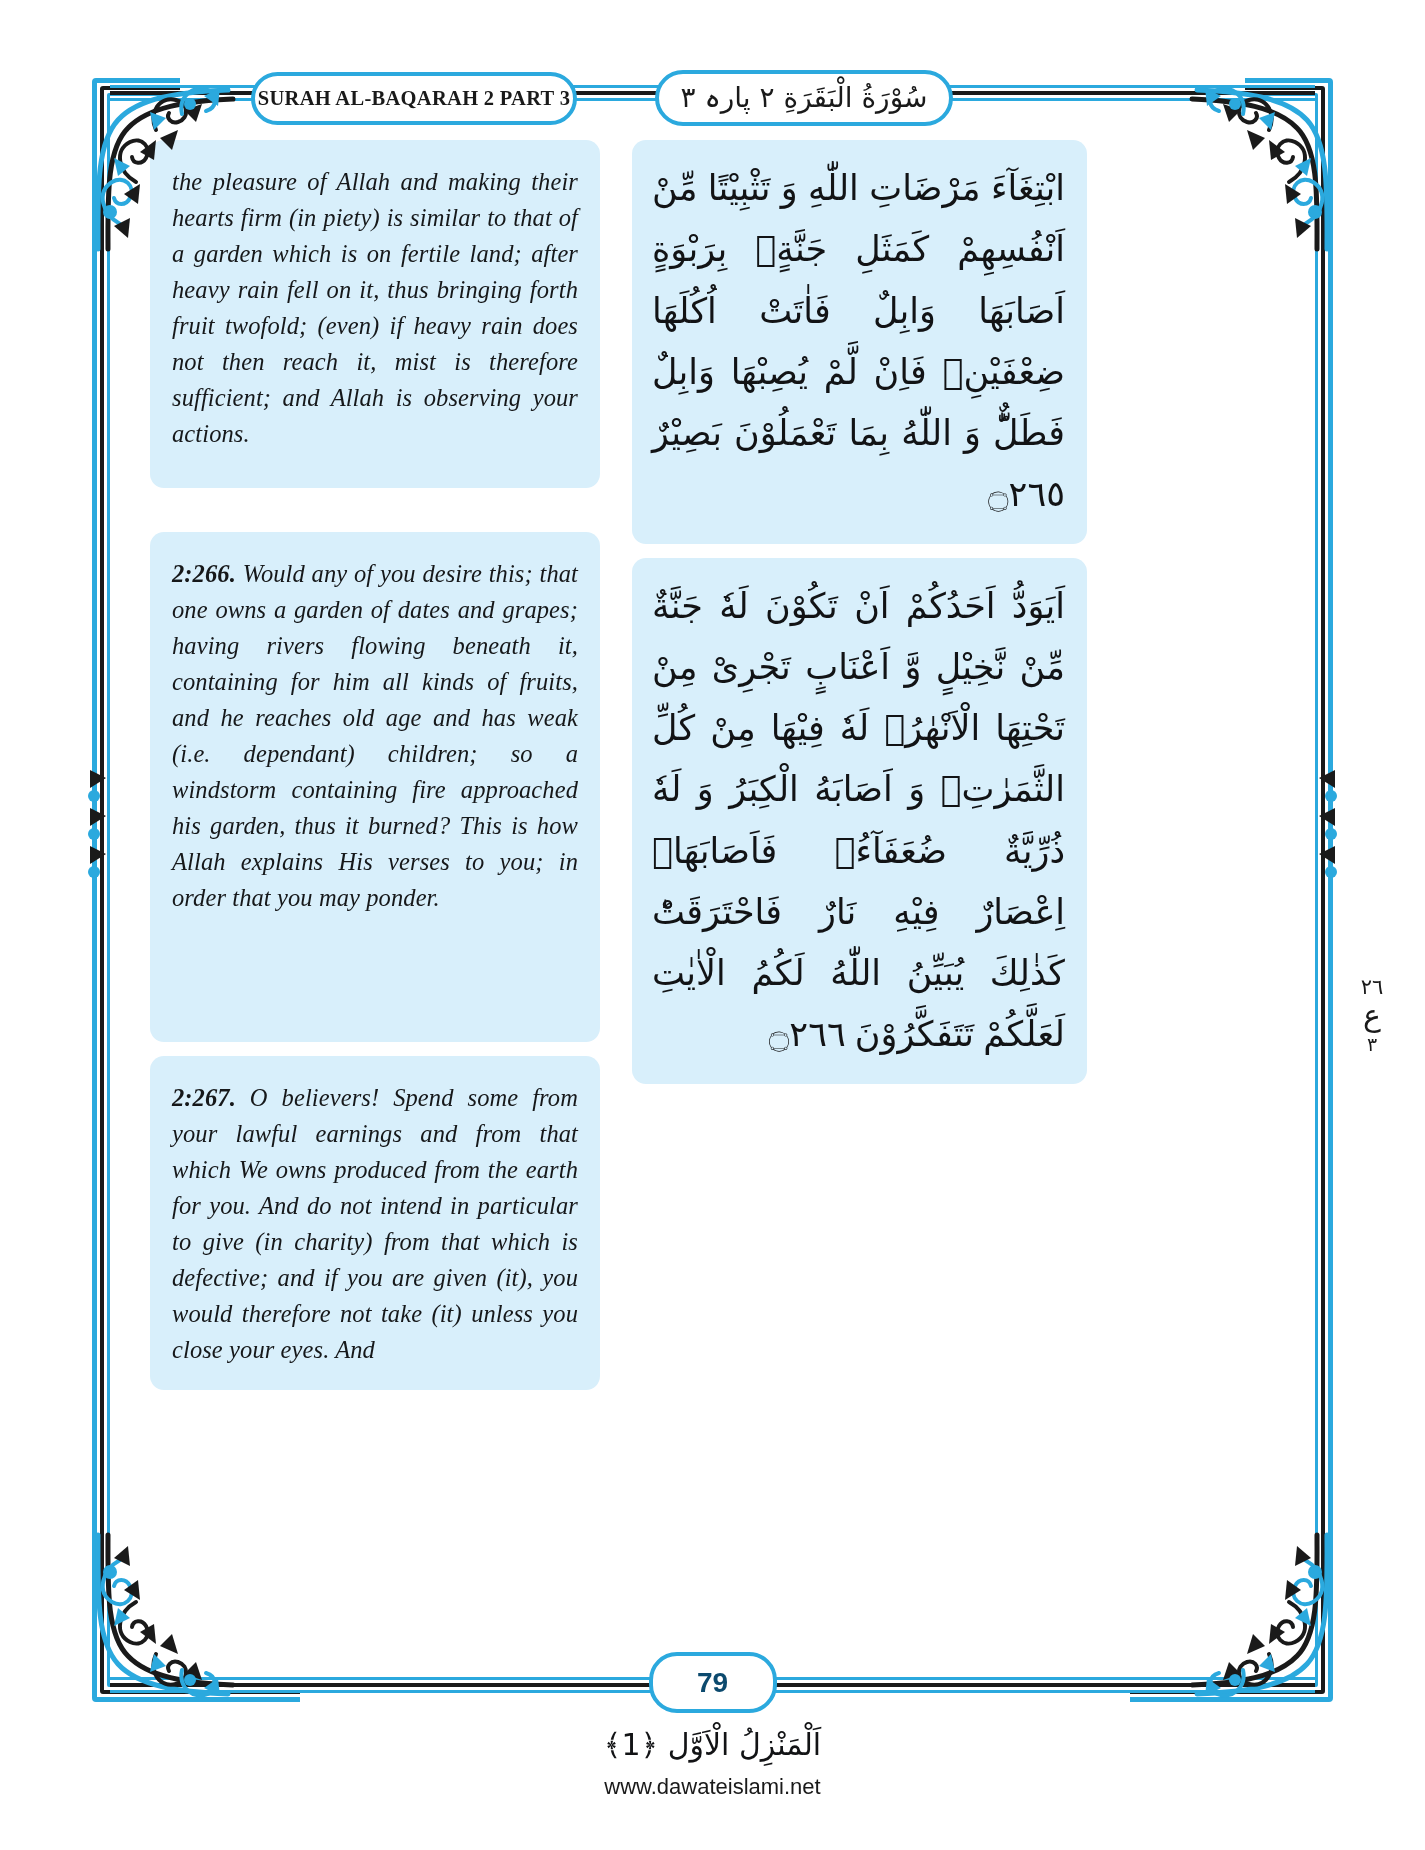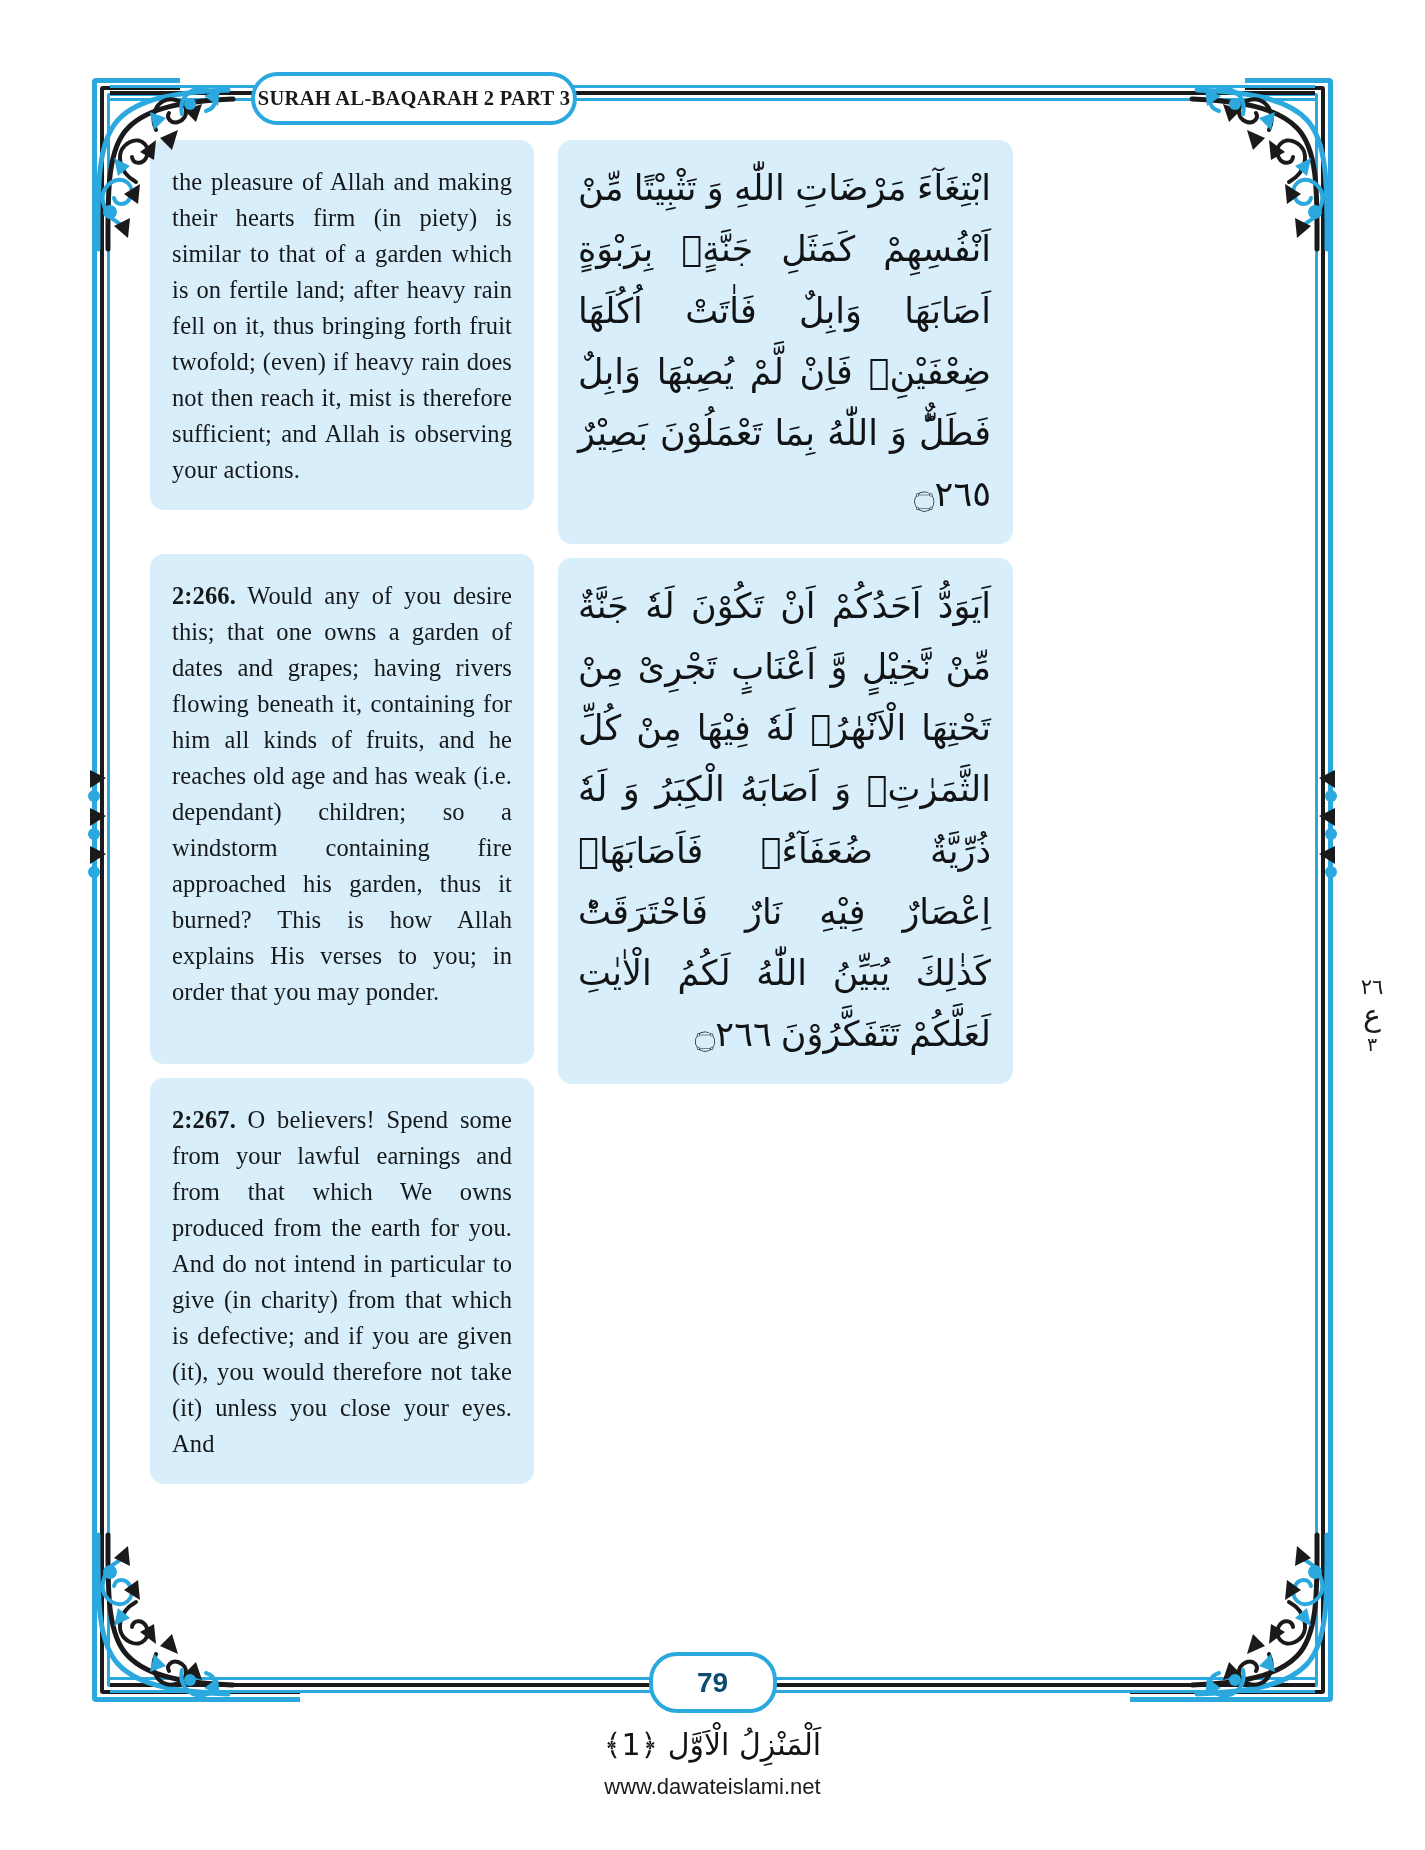--- a/index.html
+++ b/index.html
@@ -162,22 +162,22 @@
   
   .content {
     position: absolute;
     left: 150px;
     top: 140px;
     width: 1125px;
     display: flex;
     gap: 16px;
     z-index: 3;
   }
-  .col-en { width: 384px; }
-  .col-ar { width: 455px; margin-left: 8px; }
+  .col-en { width: 450px; font-style: italic; }
+  .col-ar { width: 455px; margin-left: 16px; }
 
   .verse-box {
     background: #D8EFFB;
     border-radius: 14px;
     margin-bottom: 14px;
     box-sizing: border-box;
   }
   .verse-box.en {
     padding: 24px 22px 22px 22px;
     font-size: 24.5px;
@@ -305,20 +305,23 @@
   <div class="header-rule">
     <div class="l1"></div>
       <div class="l2"></div>
       <div class="l3"></div>
   </div>
 
   <div class="header-pill left">
     <span class="header-left-text">SURAH AL-BAQARAH 2 PART 3</span>
   </div>
 
+  <div class="header-pill right">
+    <span class="header-right-text">سُوْرَةُ الْبَقَرَةِ ٢ پارہ ٣</span>
+  </div>
 
   <svg class="ornament orn-tl" viewBox="0 0 165 180">
     <g fill="none" stroke-width="5" stroke-linecap="round">
       <path d="M20 175 C20 120 18 70 40 46 C60 24 100 18 150 16" stroke="#2BA9DE"></path>
       <path d="M30 175 C30 125 28 76 50 54 C70 33 108 27 155 25" stroke="#1A1A1A"></path>
       <path d="M42 150 C24 140 18 118 34 108 C46 101 58 112 52 124 C48 132 38 132 36 124" stroke="#2BA9DE" stroke-width="4"></path>
       <path d="M58 108 C40 98 36 76 52 68 C64 62 74 74 68 84 C64 91 55 90 54 83" stroke="#1A1A1A" stroke-width="4"></path>
       <path d="M78 56 C70 38 82 22 98 26 C110 29 112 44 100 48 C93 50 88 44 91 39" stroke="#1A1A1A" stroke-width="4"></path>
       <path d="M104 40 C100 22 116 10 130 16 C140 21 139 34 128 37" stroke="#2BA9DE" stroke-width="4"></path>
     </g>

